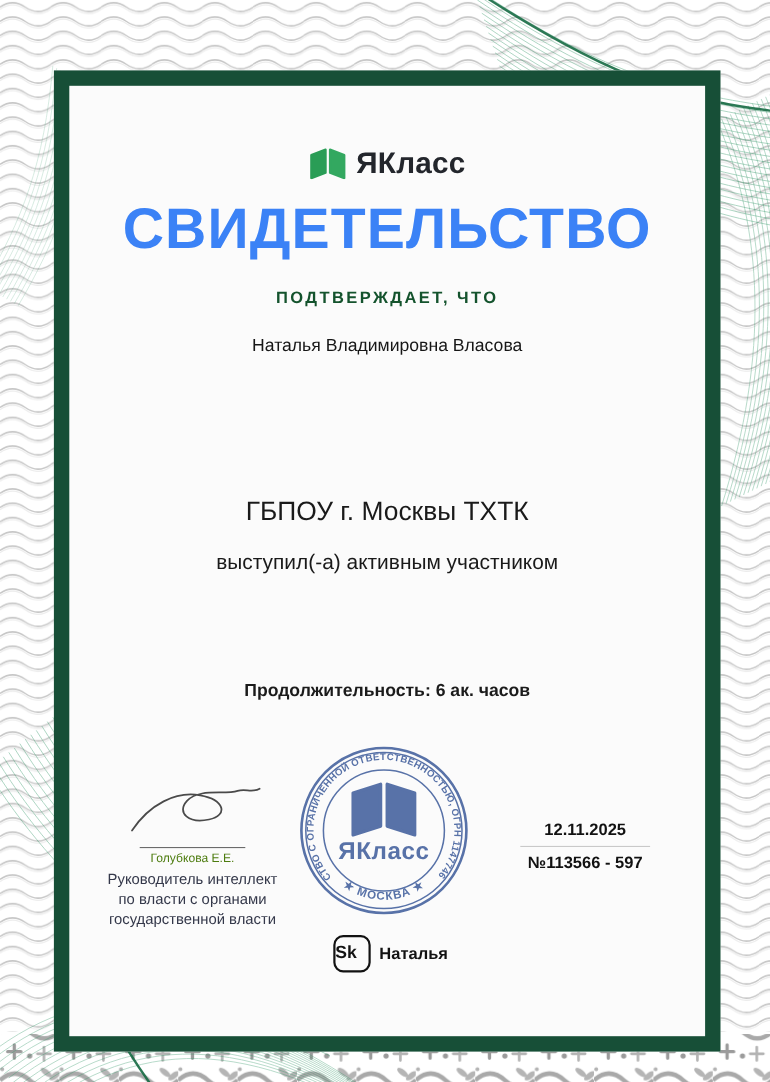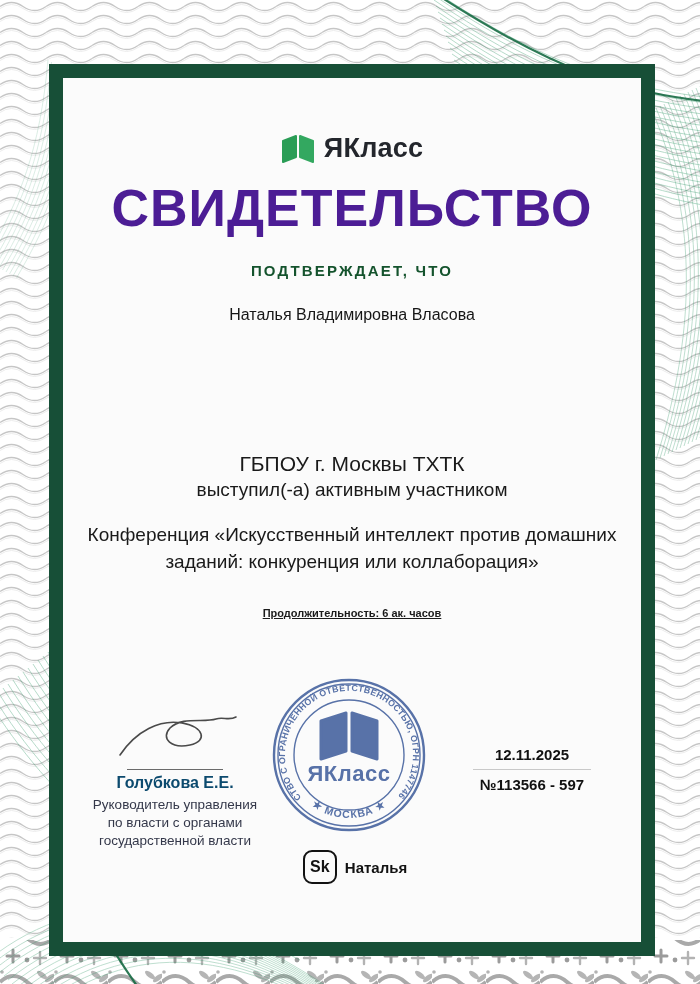--- a/index.html
+++ b/index.html
@@ -9,39 +9,39 @@
     font-family:"Liberation Sans", sans-serif;
   }
   svg.bg{position:absolute;left:0;top:0;z-index:0;}
   .frame{
     position:absolute;left:49px;top:46px;width:578px;height:864px;
     border:14px solid #174f37;background:#fbfbfb;z-index:2;margin-top:18px;
   }
   .abs{position:absolute;left:0;width:100%;text-align:center;}
   .logo-row{top:50px;height:40px;display:flex;align-items:center;justify-content:center;gap:9px;}
   .logo-text{font-size:27px;font-weight:bold;color:#23262c;letter-spacing:.2px;}
-  .cert-title{top:100px;font-size:52px;font-weight:bold;letter-spacing:1px;color:#4c1d95;}
+  .cert-title{top:100px;font-size:52px;font-weight:bold;letter-spacing:1px;color:#3b82f6;}
   .cert-subtitle{top:184px;font-size:15px;font-weight:600;letter-spacing:2.2px;color:#14532d;}
   .recipient{top:228px;font-size:16px;color:#161616;}
-  .org{top:374px;font-size:21px;color:#1a1a1a;}
-  .role{top:401px;font-size:19px;color:#1a1a1a;}
+  .org{top:374px;font-size:24px;color:#1a1a1a;}
+  .role{top:423px;font-size:19px;color:#1a1a1a;}
   .event{top:443px;font-size:19px;color:#1a1a1a;line-height:27px;}
   .event-inner{display:inline-block;max-width:570px;}
-  .duration{top:529px;font-size:11px;font-weight:600;color:#1b1b1b;text-decoration:underline;}
+  .duration{top:542px;font-size:16px;font-weight:600;color:#1b1b1b;}
   .sig-block{position:absolute;left:12px;top:635px;width:200px;text-align:center;}
   .sig-line{width:96px;border-top:1.5px solid #6b6b6b;margin:2px auto 4px auto;}
-  .sig-name{font-size:16px;font-weight:bold;color:#0c4a6e;}
+  .sig-name{font-size:11px;font-weight:normal;color:#4d7c0f;}
   .sig-title{font-size:13.5px;color:#34384a;line-height:18px;margin-top:4px;}
   .stamp-wrap{position:absolute;left:208px;top:599px;width:156px;height:156px;}
   .date-block{position:absolute;left:384px;top:668px;width:170px;text-align:center;}
   .date-text{font-size:15px;font-weight:bold;color:#111;}
   .date-line{width:118px;border-top:1px solid #c9c9c9;margin:6px auto;}
   .number-text{font-size:15px;font-weight:bold;color:#111;}
   .sk-block{position:absolute;left:217px;top:772px;width:150px;display:flex;align-items:center;justify-content:center;gap:8px;}
-  .sk-box{width:30px;height:30px;border:2.4px solid #121212;border-radius:9px;display:flex;align-items:center;justify-content:center;}
+  .sk-box{width:30px;height:30px;border:2.4px solid #121212;border-radius:9px;display:flex;align-items:center;justify-content:flex-start;}
   .sk-box span{font-size:16px;font-weight:bold;color:#121212;}
   .sk-label{font-size:15px;font-weight:bold;color:#121212;}
 </style>
 </head>
 <body>
 
 <svg class="bg" width="700" height="984" viewBox="0 0 700 984">
   <defs>
     <pattern id="waves" width="46" height="13" patternUnits="userSpaceOnUse">
       <path d="M0,6.5 Q11.5,-1.5 23,6.5 T46,6.5" fill="none" stroke="#c6c6c6" stroke-width="1.3"></path>
@@ -162,33 +162,30 @@
       <path d="M32,8 L19,3 L19,24 L32,29 Z" fill="#33a860" stroke="#33a860" stroke-width="2" stroke-linejoin="round"></path>
     </svg>
     <span class="logo-text">ЯКласс</span>
   </div>
 
   <div class="abs cert-title">СВИДЕТЕЛЬСТВО</div>
   <div class="abs cert-subtitle">ПОДТВЕРЖДАЕТ, ЧТО</div>
   <div class="abs recipient">Наталья Владимировна Власова</div>
   <div class="abs org">ГБПОУ г. Москвы ТХТК</div>
   <div class="abs role">выступил(-а) активным участником</div>
-  <div class="abs event">
-    <span class="event-inner">Конференция «Искусственный интеллект против домашних заданий: конкуренция или коллаборация»</span>
-  </div>
   <div class="abs duration">Продолжительность: 6 ак. часов</div>
 
   <div class="sig-block">
     <svg width="130" height="50" viewBox="0 0 130 50">
       <path d="M10,42 C26,18 50,6 72,10 C94,14 98,28 80,32 C62,36 50,26 60,15 C72,3 94,10 106,6 C113,3.5 119,8 126,4" fill="none" stroke="#4a4a4a" stroke-width="1.6" stroke-linecap="round"></path>
     </svg>
     <div class="sig-line"></div>
     <div class="sig-name">Голубкова Е.Е.</div>
     <div class="sig-title">
-      <div>Руководитель управления</div>
+      <div>Руководитель интеллект</div>
       <div>по власти с органами</div>
       <div>государственной власти</div>
     </div>
   </div>
 
   <div class="stamp-wrap">
     <svg width="156" height="156" viewBox="0 0 156 156" opacity="0.92">
       <defs>
         <path id="arcTop" d="M29,119 A64,64 0 1 1 127,119" fill="none"></path>
         <path id="arcBottom" d="M40,128 A62,62 0 0 0 116,128" fill="none"></path>

